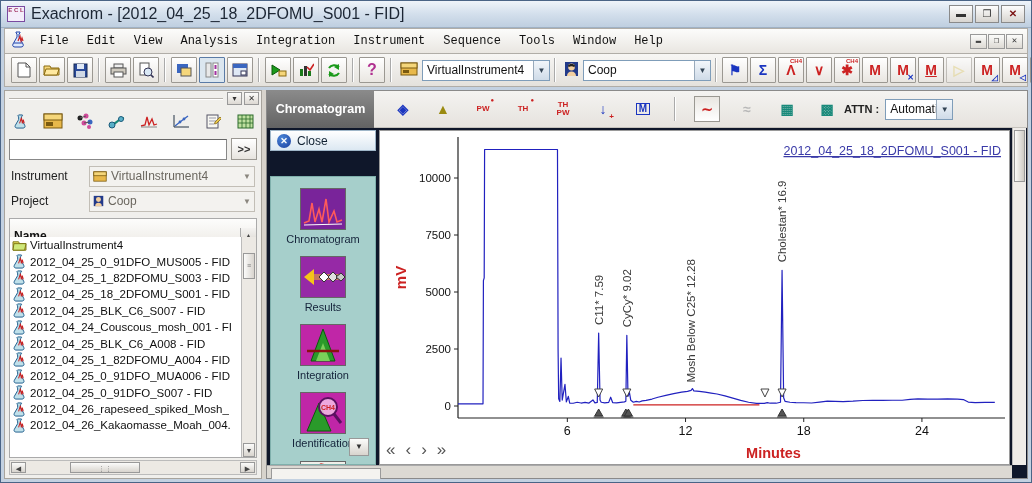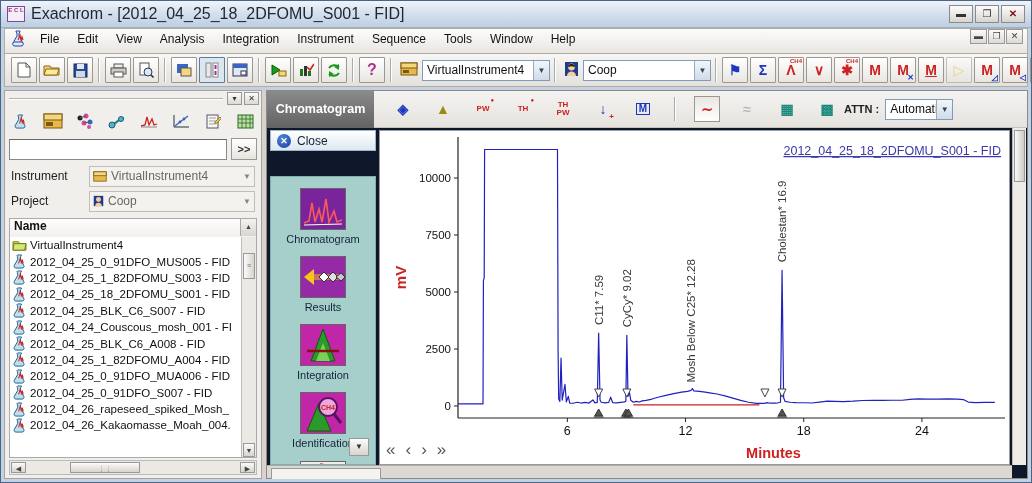--- a/index.html
+++ b/index.html
@@ -15,21 +15,21 @@
     color:#a03060; font-size:6px; font-weight:bold; line-height:7px; text-align:center; }
   .title-text { font-size:16px; color:#1c2634; }
   .winbtns { margin-left:auto; display:flex; gap:2px; }
   .wbtn { width:24px; height:18px; border:1px solid #8a8a8a; background:linear-gradient(#fdfdfd,#d8d5d0);
     font-size:10px; line-height:16px; text-align:center; color:#333; }
   .wbtn.close { color:#7a1010; font-weight:bold; }
 
   
   .menubar { position:absolute; top:27px; left:3px; right:3px; height:26px;
     background:linear-gradient(#fcfcfb,#e9e6e1); border:1px solid #b0ada7;
-    display:flex; padding:0 4px; }
+    display:flex; align-items:center; padding:0 4px;font-family:Liberation Mono, monospace; }
   .menu-item { padding:3px 9px; color:#111; cursor:default; }
   .mdi-btns { margin-left:auto; display:flex; gap:1px; }
   .mdibtn { width:17px; height:15px; border:1px solid #999; background:linear-gradient(#fbfbfa,#dddad4);
     font-size:9px; line-height:13px; text-align:center; color:#444; }
 
   
   .toolbar { position:absolute; top:53px; left:3px; right:3px; height:33px;
     background:linear-gradient(#f7f6f4,#e4e1dc); border:1px solid #b0ada7; border-top:none;
     display:flex; align-items:center; padding:0 5px; }
   .tbtn { width:26px; height:26px; margin:0 1px; border:1px solid #9b9892; border-radius:1px;
@@ -62,21 +62,21 @@
   .lp-search { position:absolute; top:46px; left:4px; right:4px; height:24px; display:flex; gap:4px; align-items:center; }
   .lp-search input { flex:1; height:21px; border:1px solid #888; border-top-color:#666; background:#fff; padding:0 4px; font:11px "Liberation Sans",sans-serif; }
   .lp-search .gobtn { width:26px; height:22px; border:1px solid #9b9892; background:linear-gradient(#fff,#e7e4df);
     font-size:11px; font-weight:bold; color:#333; line-height:20px; text-align:center; }
   .lp-row { position:absolute; left:6px; right:6px; height:22px; display:flex; align-items:center; }
   .lp-row .lbl { width:78px; color:#222; font-size:12px; }
   .flatcombo { flex:1; height:21px; background:#f3f2ef; border:1px solid #c2beb6; display:flex; align-items:center; gap:4px; padding:0 3px; color:#6b675f; }
   .flatcombo .fv { flex:1; font-size:12px; white-space:nowrap; overflow:hidden; }
   .flatcombo .fa { font-size:8px; color:#8a867e; }
   .name-hdr { position:absolute; top:127px; left:4px; right:4px; height:36px; background:linear-gradient(#fdfdfc,#e8e5df);
-    border:1px solid #aaa; display:flex; }
+    border:1px solid #aaa; display:flex; align-items:center; }
   .name-hdr b { padding-left:4px; font-size:12px; color:#111; }
   .name-hdr .sbtn { margin-left:auto; width:16px; height:17px; border-left:1px solid #aaa; background:linear-gradient(#f4f3f1,#d9d5cf);
     font-size:7px; color:#444; text-align:center; line-height:16px; }
   .filelist { position:absolute; top:146px; left:4px; right:4px; bottom:20px; background:#fff; border:1px solid #aaa; border-top:none; overflow:hidden; }
   .frow { display:flex; align-items:center; height:16.4px; padding-left:2px; white-space:nowrap; font-size:11.5px; color:#101010; }
   .frow svg { flex:none; margin-right:3px; }
   .vscroll { position:absolute; top:0; right:0; width:15px; bottom:0; background:#ece9e4; border-left:1px solid #bbb; }
   .vthumb { position:absolute; left:1px; right:1px; height:26px; top:16px; border:1px solid #999; background:linear-gradient(90deg,#fbfbfa,#d8d4ce); font-size:7px; color:#777; text-align:center; line-height:24px;}
   .varrow { position:absolute; left:1px; right:1px; height:14px; border:1px solid #999; background:linear-gradient(#fbfbfa,#d8d4ce); font-size:7px; color:#444; text-align:center; line-height:13px; }
   .hscroll { position:absolute; left:4px; right:4px; bottom:3px; height:15px; background:#ece9e4; border:1px solid #bbb; }

